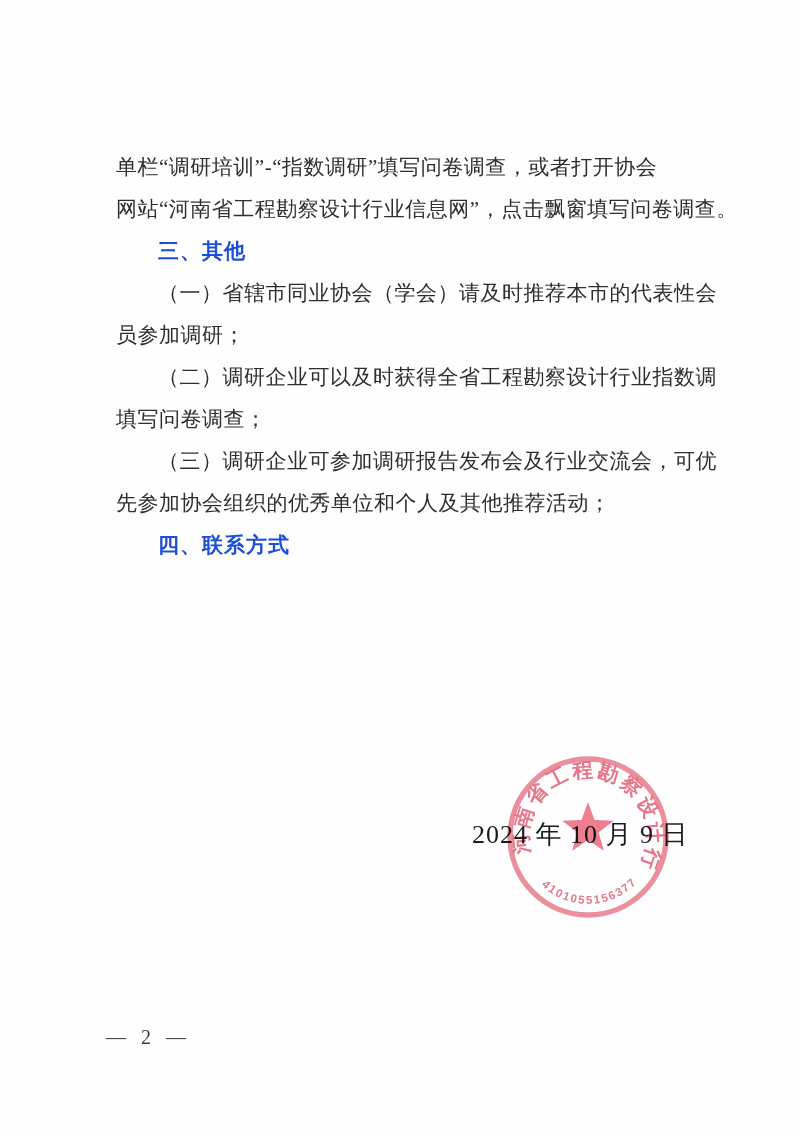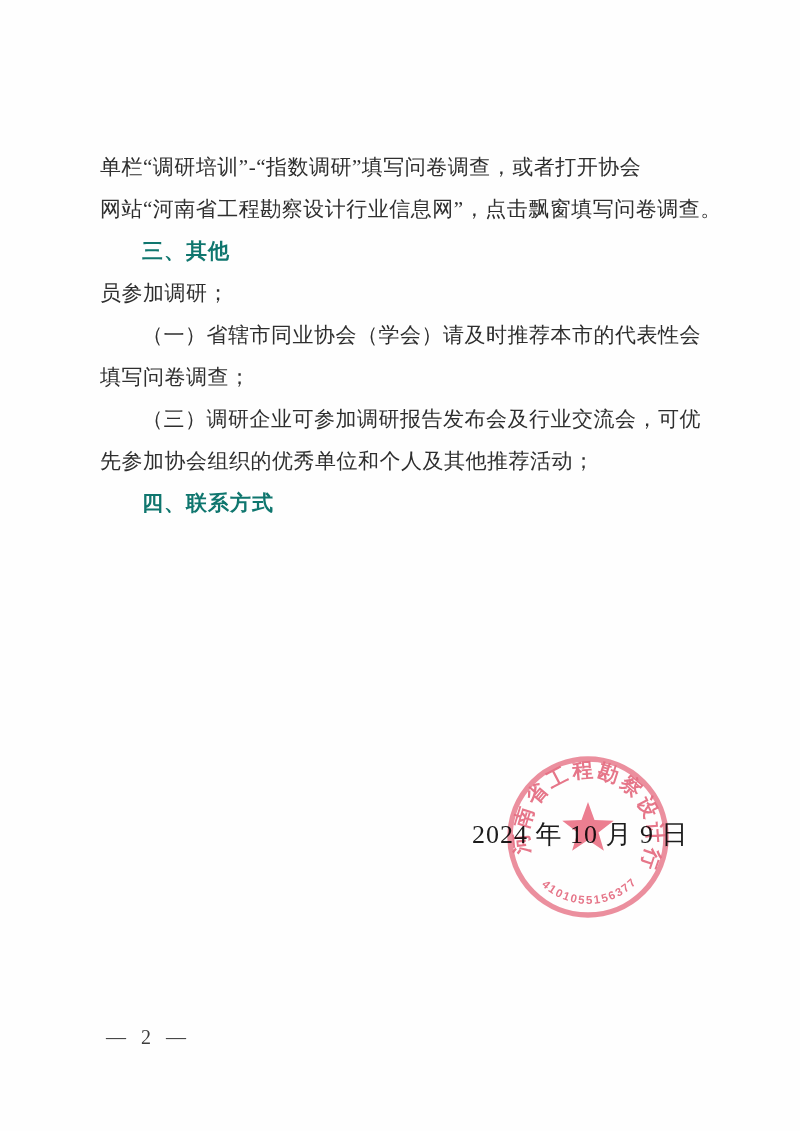--- a/index.html
+++ b/index.html
@@ -6,34 +6,34 @@
   .sheet{
     position:relative;
     width:800px;height:1131px;
     background:#fefefe;
     overflow:hidden;
     font-family:"Liberation Serif","DejaVu Serif",serif;
     color:#2e2e2e;
   }
   .body-text{
     position:absolute;
-    left:100px;top:146px;width:610px;
+    left:116px;top:146px;width:610px;
     font-size:21px;
     line-height:42px;
     letter-spacing:0.5px;
   }
   .ln{
     height:42px;
     white-space:nowrap;
   }
   .ln.indent{ text-indent:2em; }
   .ln.hd{
     font-family:"Liberation Sans","DejaVu Sans",sans-serif;
     font-weight:700;
-    color:#0f766e;
+    color:#1d4ed8;
     letter-spacing:1px;
   }
   .date-line{
     position:absolute;
     left:472px;top:817px;
     font-size:26px;
     letter-spacing:1px;
     color:#1c1c1c;
     white-space:nowrap;
     z-index:1;
@@ -57,22 +57,23 @@
 </style>
 </head>
 <body>
 
 <div class="sheet">
 
   <div class="body-text">
     <div class="ln">单栏“调研培训”-“指数调研”填写问卷调查，或者打开协会</div>
     <div class="ln">网站“河南省工程勘察设计行业信息网”，点击飘窗填写问卷调查。</div>
     <div class="ln indent hd">三、其他</div>
+    <div class="ln indent">（一）省辖市同业协会（学会）请及时推荐本市的代表性会</div>
     <div class="ln">员参加调研；</div>
-    <div class="ln indent">（一）省辖市同业协会（学会）请及时推荐本市的代表性会</div>
+    <div class="ln indent">（二）调研企业可以及时获得全省工程勘察设计行业指数调</div>
     <div class="ln">填写问卷调查；</div>
     <div class="ln indent">（三）调研企业可参加调研报告发布会及行业交流会，可优</div>
     <div class="ln">先参加协会组织的优秀单位和个人及其他推荐活动；</div>
     <div class="ln indent hd">四、联系方式</div>
   </div>
 
   <div class="date-line">2024 年 10 月 9 日</div>
 
   <div class="stamp">
     <svg width="200" height="200" viewBox="0 0 200 200">

